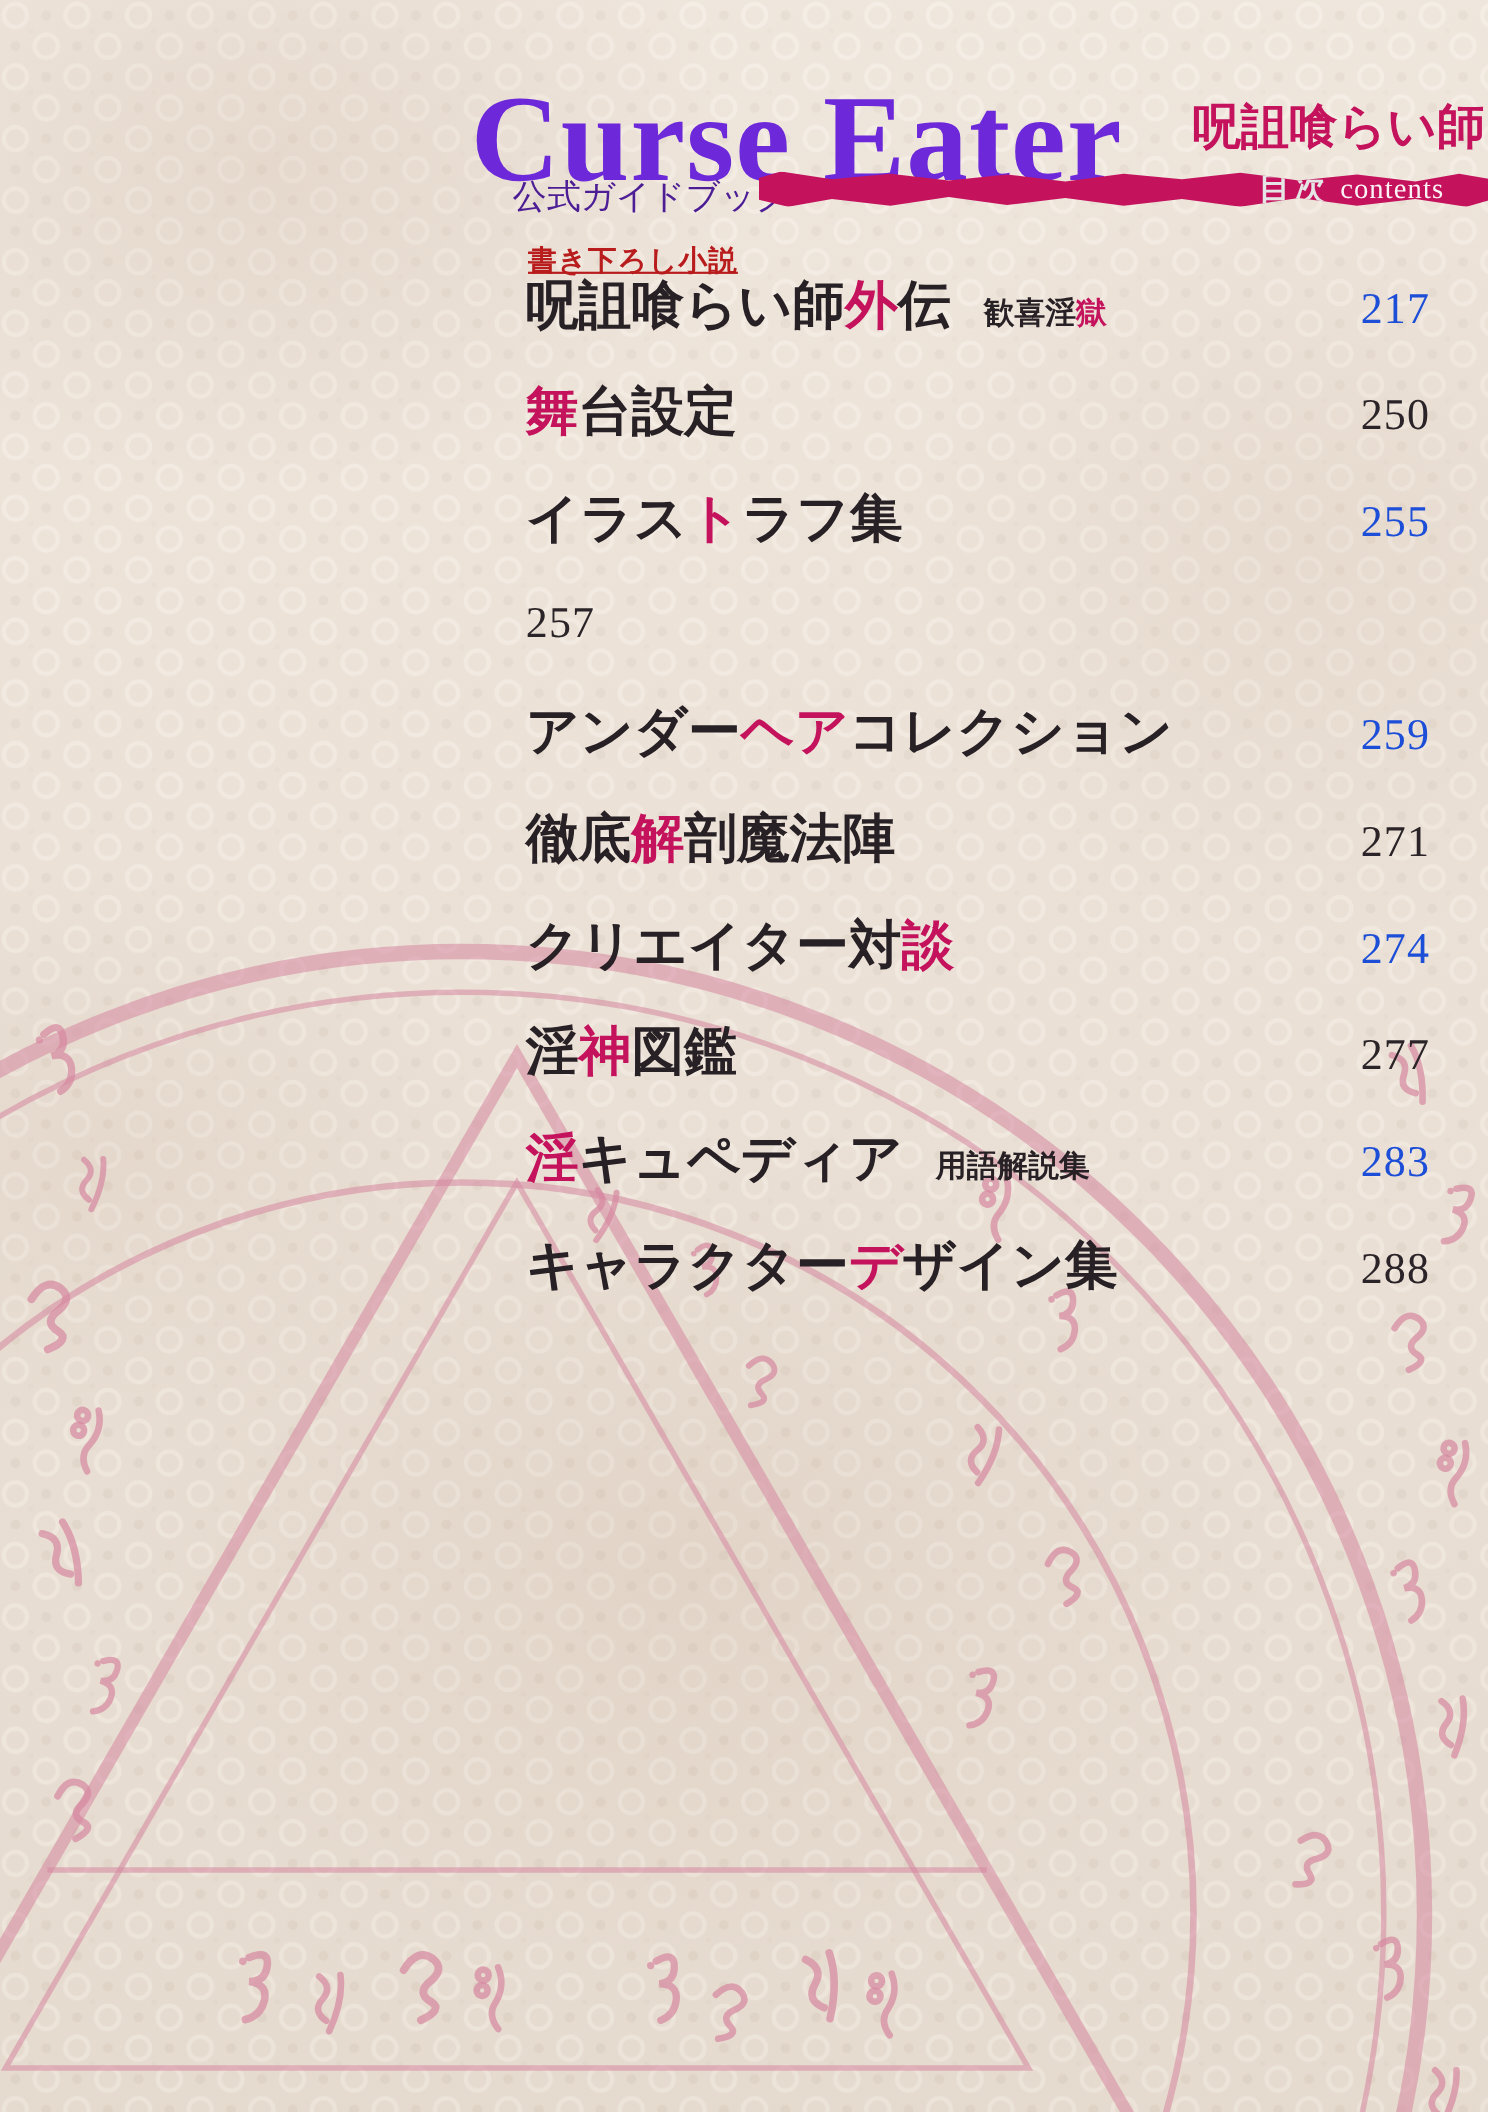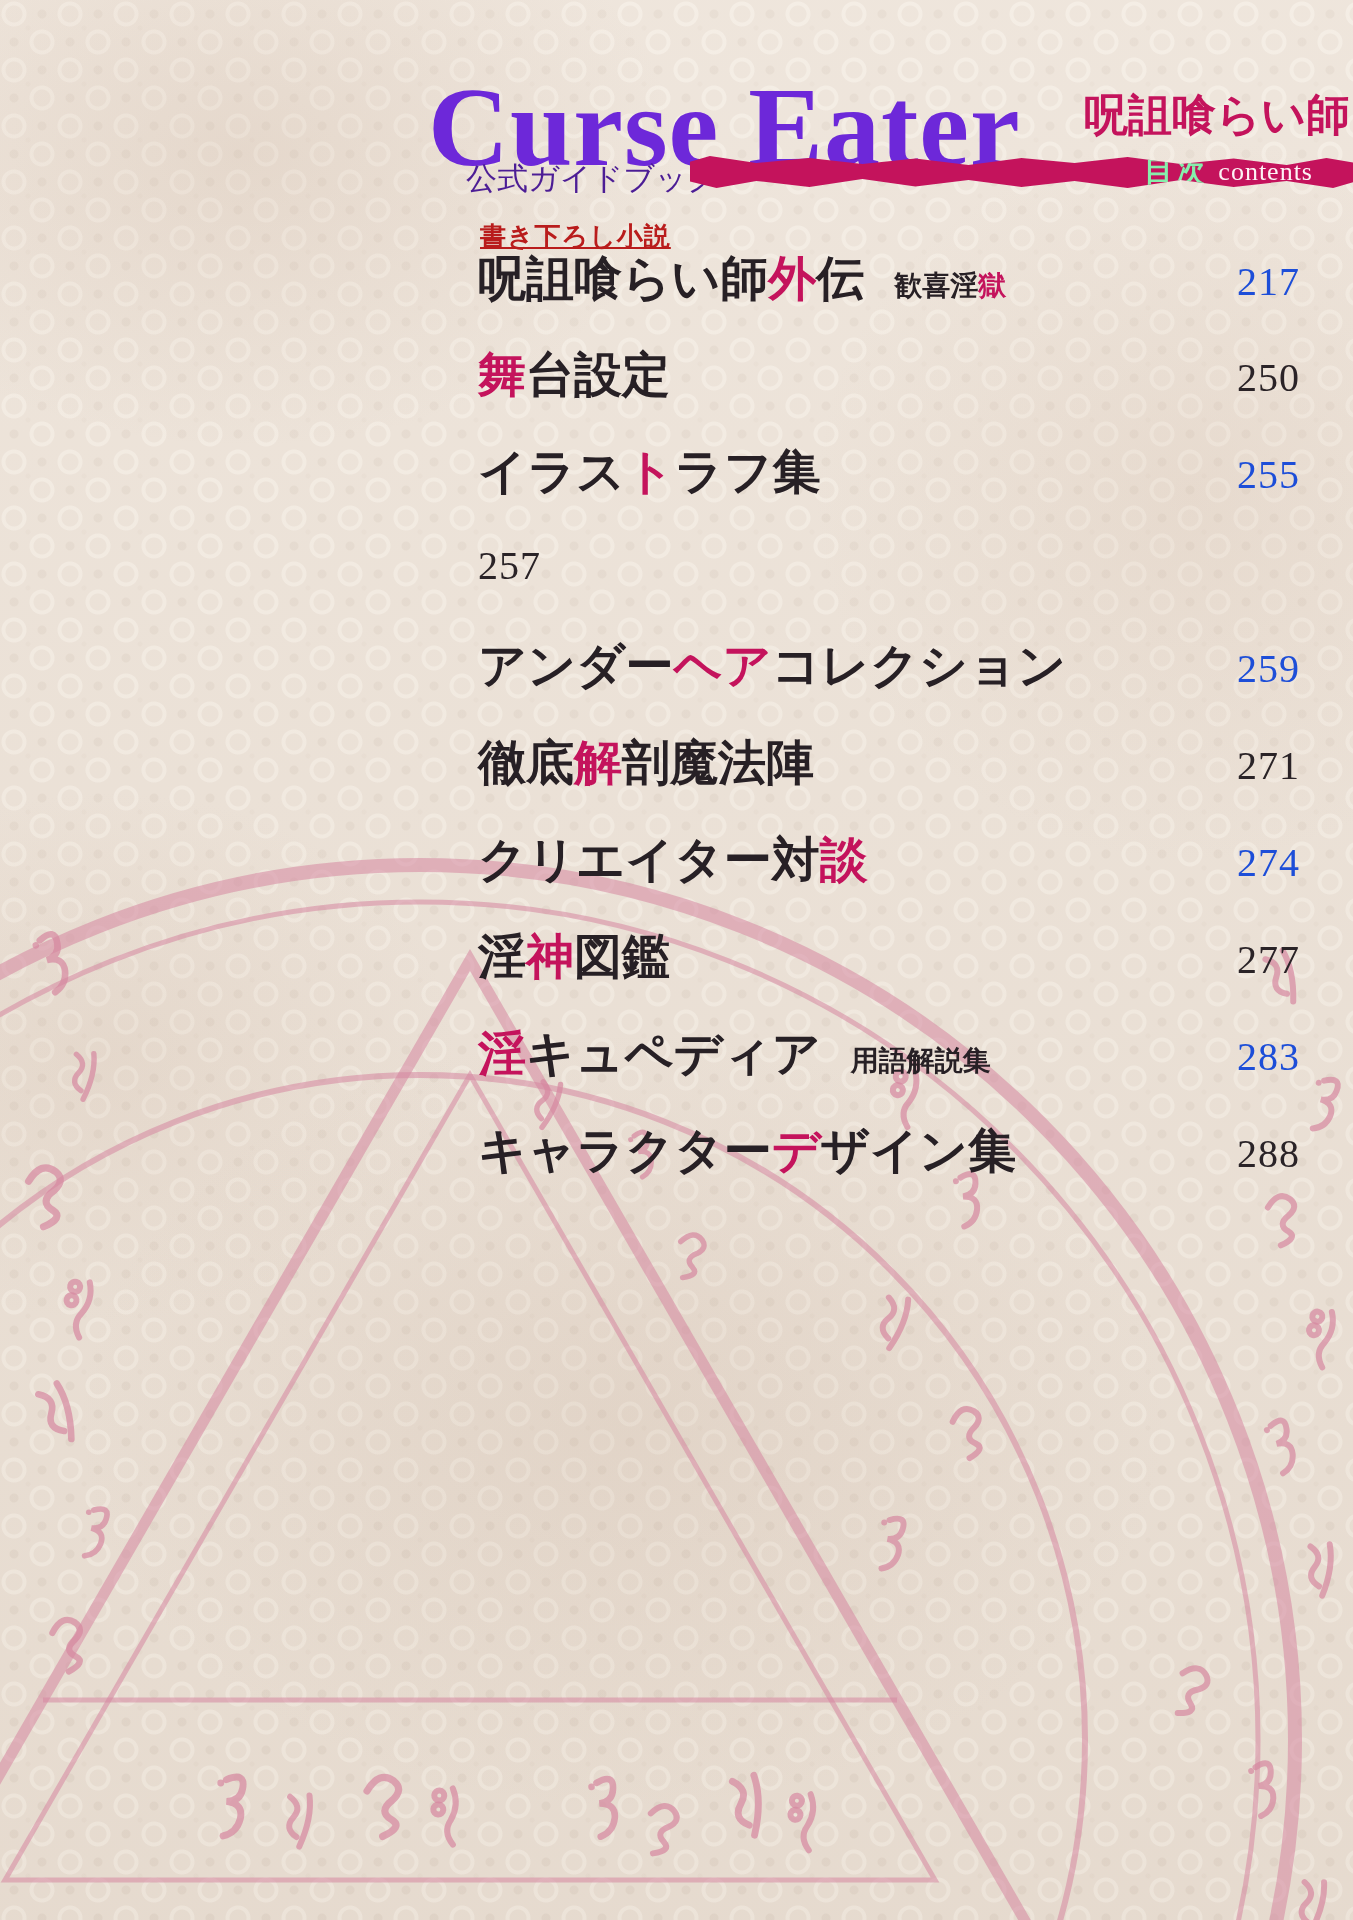--- a/index.html
+++ b/index.html
@@ -45,21 +45,21 @@
     font-family:"Liberation Sans","DejaVu Sans",sans-serif;
     font-size:31px;font-weight:400;color:#4c1d95;letter-spacing:0px;white-space:nowrap;
   }
   .toc-bar{
     position:absolute;left:690px;right:0;top:156px;height:32px;z-index:5;
     background:#c4135c;
     display:flex;align-items:center;justify-content:flex-end;
     padding-right:40px;box-sizing:border-box;
     clip-path:polygon(0 18%,3% 0,10% 22%,18% 6%,26% 25%,34% 8%,42% 28%,50% 6%,58% 22%,66% 3%,74% 25%,82% 8%,90% 28%,96% 6%,100% 20%,100% 82%,97% 100%,90% 78%,82% 97%,74% 75%,66% 100%,58% 78%,50% 97%,42% 75%,34% 95%,26% 72%,18% 97%,10% 78%,4% 100%,0 80%);
   }
-  .toc-bar .jp{color:#86efac;font-size:29px;font-weight:700;letter-spacing:3px;}
+  .toc-bar .jp{color:#e5e5e5;font-size:29px;font-weight:700;letter-spacing:3px;}
   .toc-bar .en{color:#fdf3f6;font-size:26px;font-weight:400;margin-left:10px;letter-spacing:1px;text-align:right;}
   
   .toc{position:absolute;left:478px;right:53px;top:0;bottom:0;z-index:6;}
   .toc-row{position:absolute;left:0;right:0;}
   .row-main{display:flex;justify-content:space-between;align-items:baseline;}
   .row-title{
     font-size:48px;line-height:1.12;font-weight:700;color:#272025;
     letter-spacing:0px;white-space:nowrap;
   }
   .accent{color:#c4135c;}

